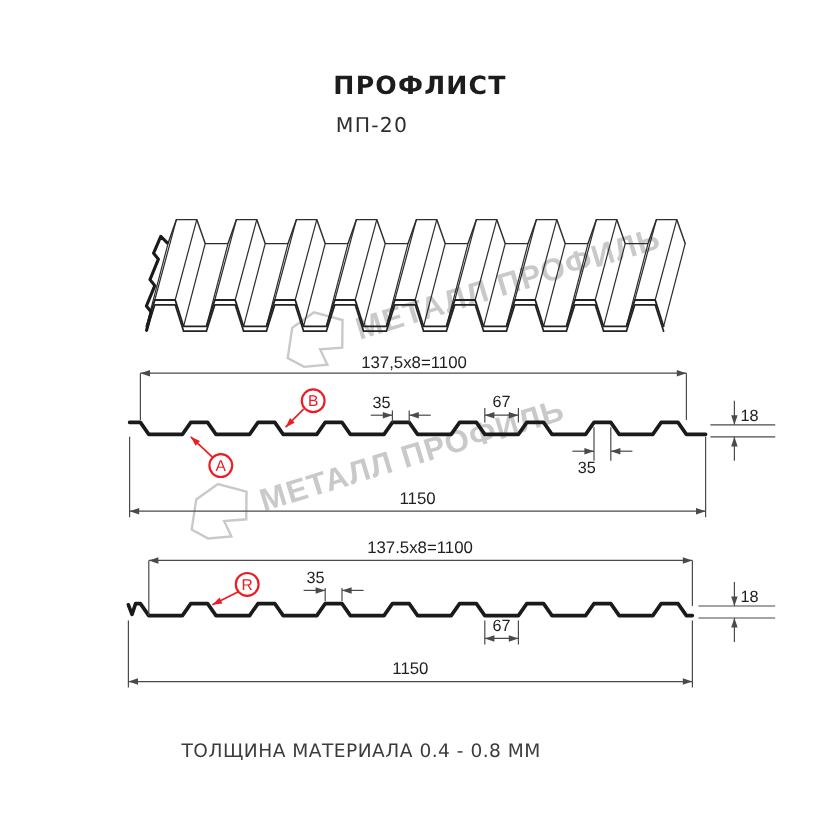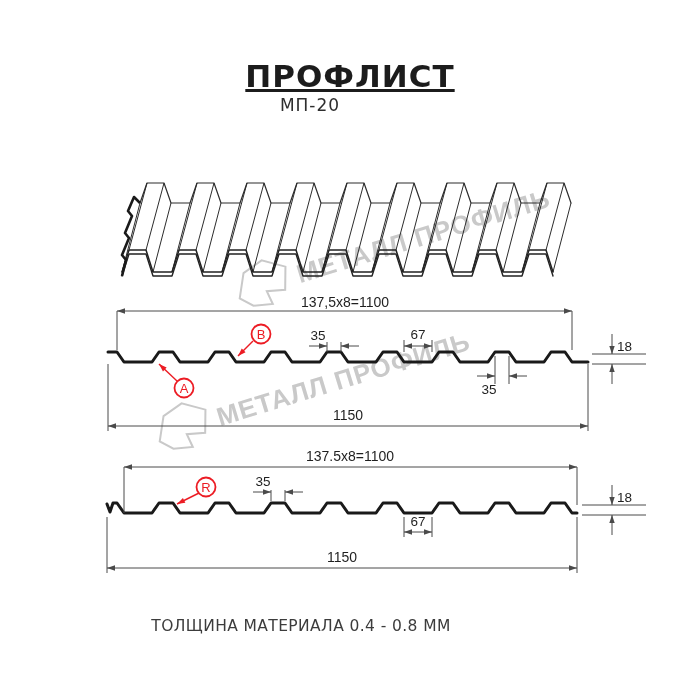--- a/index.html
+++ b/index.html
@@ -1,20 +1,20 @@
 <!DOCTYPE html>
 <html><head>
 <meta charset="utf-8">
 <style>
   html,body{margin:0;padding:0;background:#ffffff;}
   .page{position:relative;width:700px;height:700px;background:#ffffff;overflow:hidden;
         font-family:"Liberation Sans",sans-serif;}
   .title{position:absolute;top:61px;left:0;width:700px;text-align:center;
-         font-family:"DejaVu Sans",sans-serif;font-weight:700;font-size:31px;
-         letter-spacing:1px;color:#1c1c1c;line-height:1;text-decoration:underline;}
+         font-family:"DejaVu Sans",sans-serif;font-weight:700;font-size:21px;
+         letter-spacing:1px;color:#1c1c1c;line-height:1;}
   .subtitle{position:absolute;top:97px;left:0;width:620px;text-align:center;
          font-family:"DejaVu Sans",sans-serif;font-weight:500;font-size:17px;
          letter-spacing:1px;color:#2e2e2e;line-height:1;}
   .footer{position:absolute;top:619px;left:0;width:602px;text-align:center;
          font-family:"DejaVu Sans",sans-serif;font-weight:500;font-size:15.5px;
          letter-spacing:0.4px;color:#3c3c3c;line-height:1;}
   svg{position:absolute;left:0;top:0;}
   text.dim{font-family:"Liberation Sans",sans-serif;font-size:14px;fill:#1f1f1f;}
   text.dimS{font-family:"Liberation Sans",sans-serif;font-size:13.5px;fill:#1f1f1f;}
   text.marker{font-family:"Liberation Sans",sans-serif;font-size:13px;fill:#ec1c24;}

